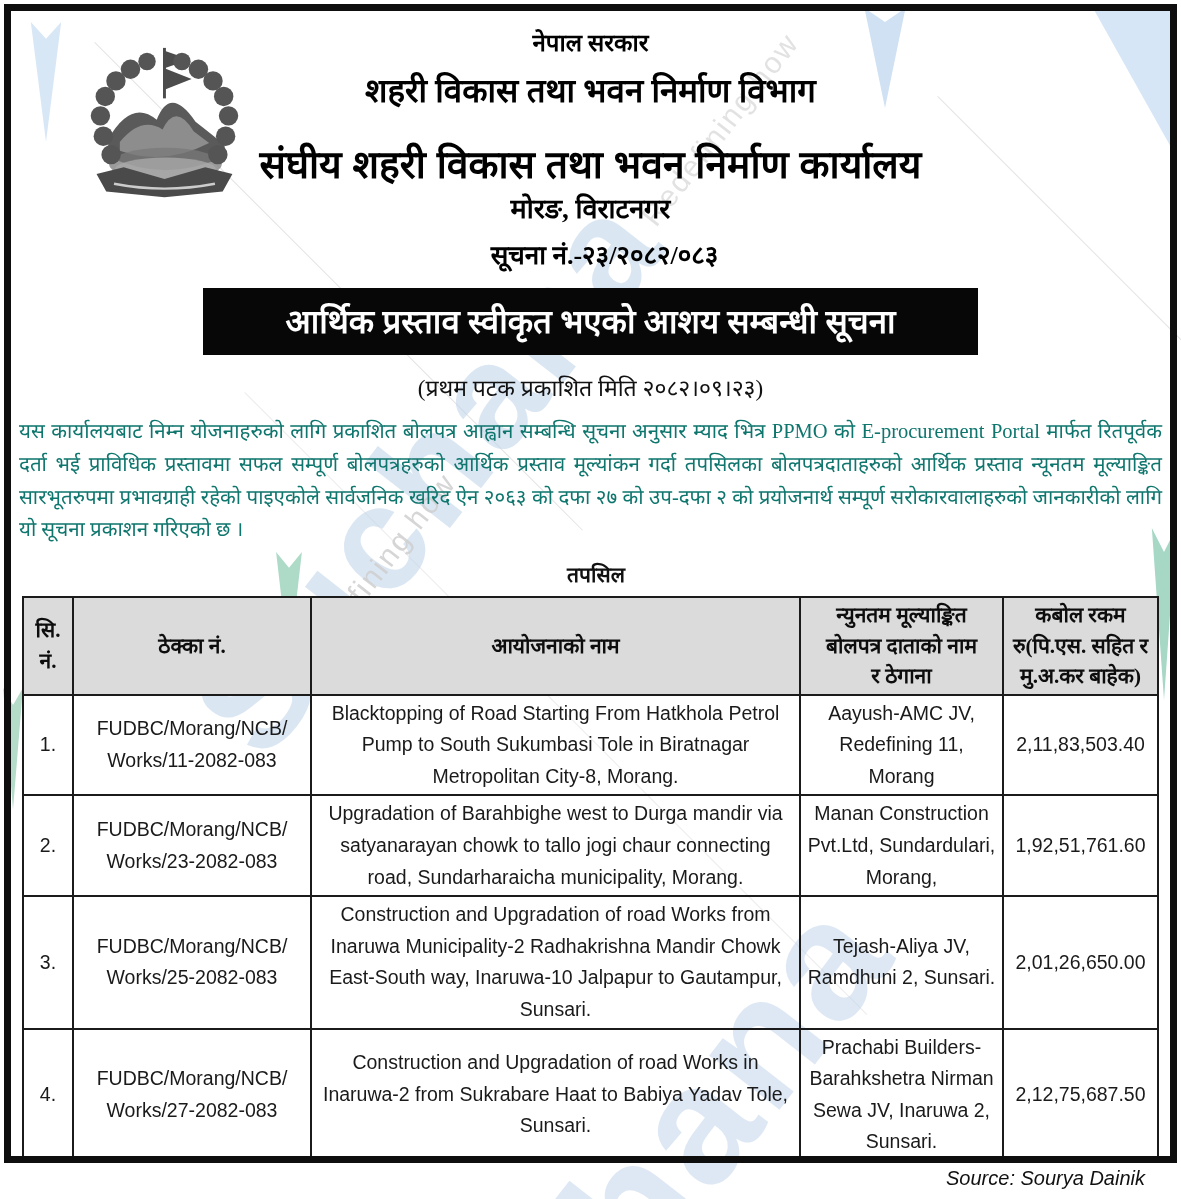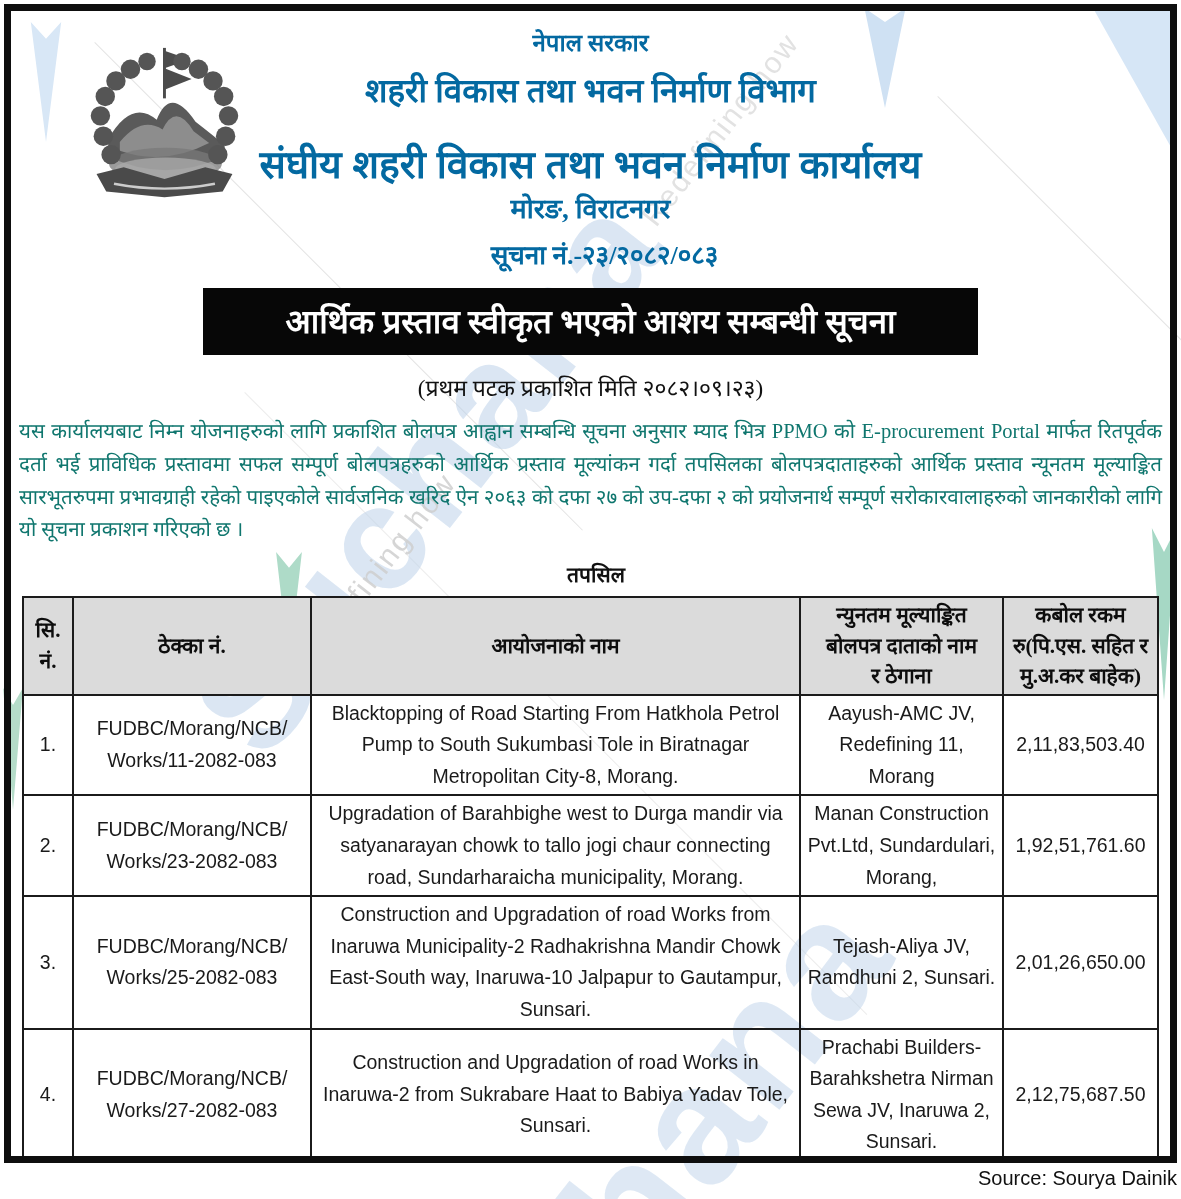--- a/index.html
+++ b/index.html
@@ -27,21 +27,21 @@
     font-size:30px;letter-spacing:2px;
   }
   .wm-arrow{clip-path:polygon(50% 100%, 12% 0, 50% 14%, 88% 0);}
   .wm-corner{clip-path:polygon(0 0, 100% 0, 100% 100%);}
   .wm-line{height:1px;background:#e4e4e4;transform-origin:0 0;transform:rotate(45deg);}
 
   
   .emblem{position:absolute;left:70px;top:30px;width:165px;height:172px;}
 
   
-  .hline{text-align:center;font-weight:bold;color:#0369a1;}
+  .hline{text-align:center;font-weight:bold;color:#000000;}
   .h-gov{font-size:24px;margin-top:14px;}
   .h-ministry{font-size:29px;margin-top:9px;}
   .h-department{font-size:33px;margin-top:9px;}
   .h-office{font-size:39px;margin-top:24px;font-family:"Liberation Sans", sans-serif;}
   .h-location{font-size:27px;margin-top:0;}
   .h-notice{font-size:26px;margin-top:10px;padding-left:28px;}
   .banner{
     margin:16px auto 0;width:775px;background:#070707;color:#ffffff;
     font-size:33px;font-weight:bold;text-align:center;padding:10px 0 12px;
   }
@@ -66,22 +66,22 @@
     background:#dbdbdb;font-family:"Liberation Serif", serif;
     font-weight:bold;font-size:21px;line-height:1.45;color:#0d0d0d;
   }
   .notice td{font-size:19.5px;line-height:1.62;color:#1a1a1a;background:transparent;}
   tr.hrow{height:88px;}
   tr.r1{height:99px;} tr.r2{height:101px;} tr.r3{height:100px;}
   tr.r4{height:131px;}
 
   
   .credit{
-    position:absolute;right:4px;top:1167px;z-index:3;
-    font-family:"Liberation Sans", sans-serif;
+    position:absolute;right:36px;top:1167px;z-index:3;
+    font-family:"Liberation Sans", sans-serif;font-style:italic;
     font-size:20px;color:#111;text-align:center;
   }
 </style>
 </head>
 <body>
 
 <div class="wm wm-line" style="left:95px;top:42px;width:690px;"></div>
 <div class="wm wm-line" style="left:938px;top:96px;width:430px;"></div>
 <div class="wm wm-line" style="left:245px;top:392px;width:880px;opacity:.7;"></div>
 

